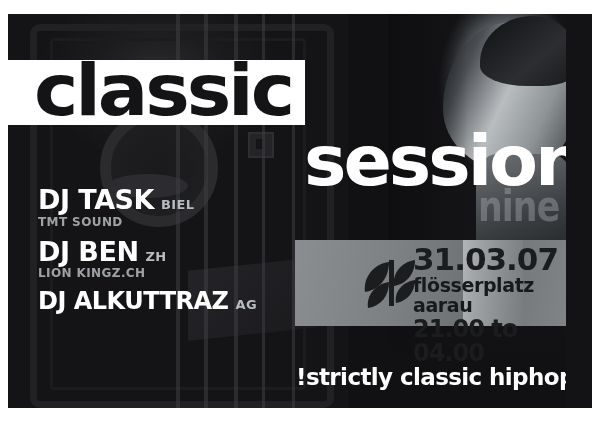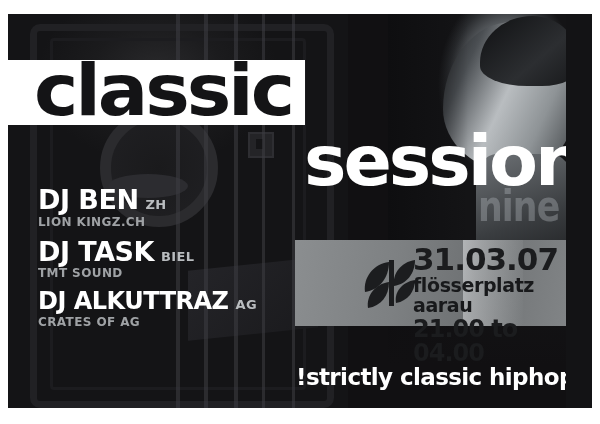--- a/index.html
+++ b/index.html
@@ -221,32 +221,31 @@
   <div class="nine">nine</div>
 
   <div class="classic-band"></div>
   <div class="classic-word">classic</div>
 
   <div class="session-word">session</div>
 
   <div class="lineup">
 
     <div class="dj">
+      <span class="dj-name">DJ TASK</span><span class="dj-city">BIEL</span>
+      <div class="dj-crew">TMT SOUND</div>
+    </div>
+
+    <div class="dj">
       <span class="dj-name">DJ BEN</span><span class="dj-city">ZH</span>
       <div class="dj-crew">LION KINGZ.CH</div>
     </div>
 
-    <div class="dj">
-      <span class="dj-name">DJ TASK</span><span class="dj-city">BIEL</span>
-      <div class="dj-crew">TMT SOUND</div>
-    </div>
-
     <div class="dj alk">
       <span class="dj-name">DJ ALKUTTRAZ</span><span class="dj-city">AG</span>
-      <div class="dj-crew">CRATES OF AG</div>
     </div>
 
 
   </div>
 
   <div class="info-panel">
     <svg class="leaf-logo" viewBox="0 0 58 52">
       <path d="M30 4 C14 6 4 20 6 34 C20 32 30 20 30 4 Z" fill="#1c1d1f"></path>
       <path d="M30 24 C16 26 7 38 9 50 C22 48 30 38 30 24 Z" fill="#1c1d1f"></path>
       <path d="M56 2 C42 4 33 16 35 28 C48 26 56 15 56 2 Z" fill="#1c1d1f"></path>

